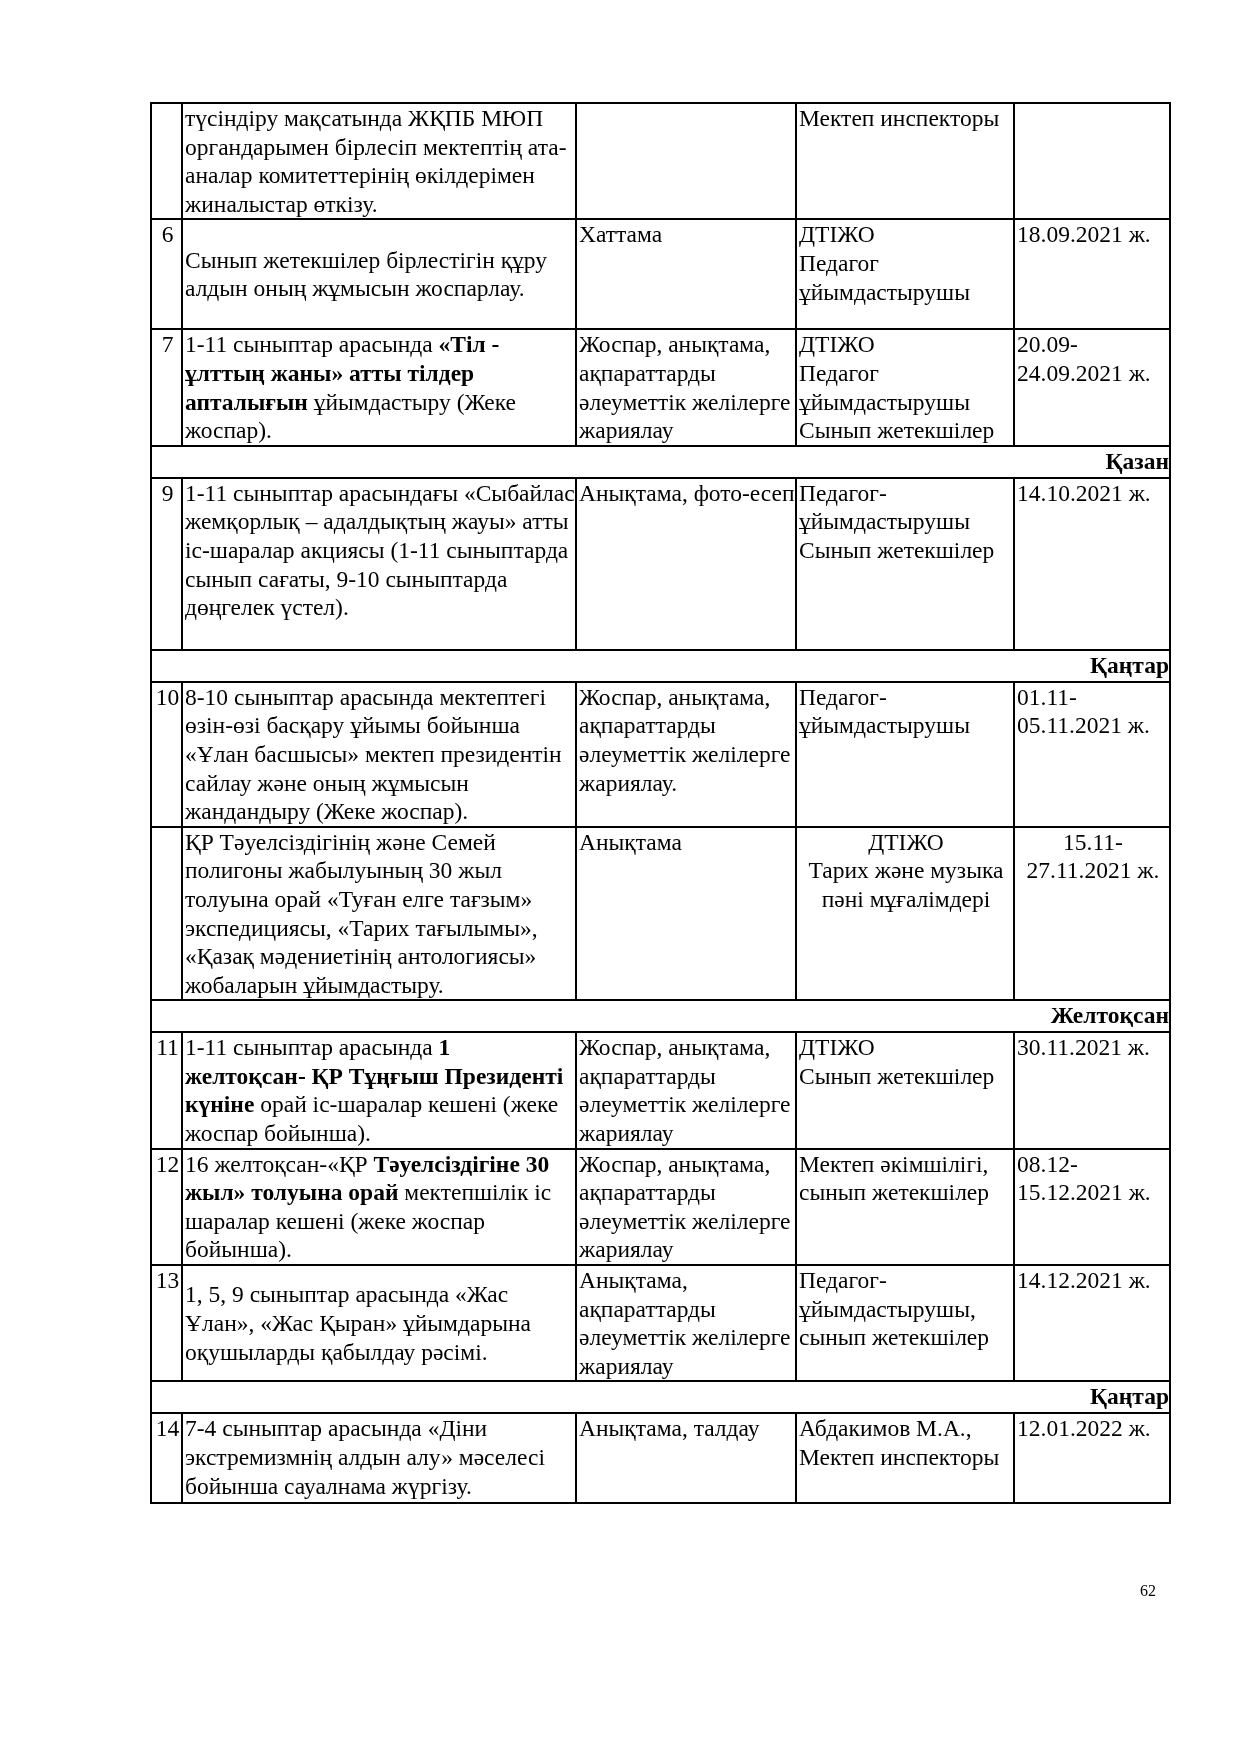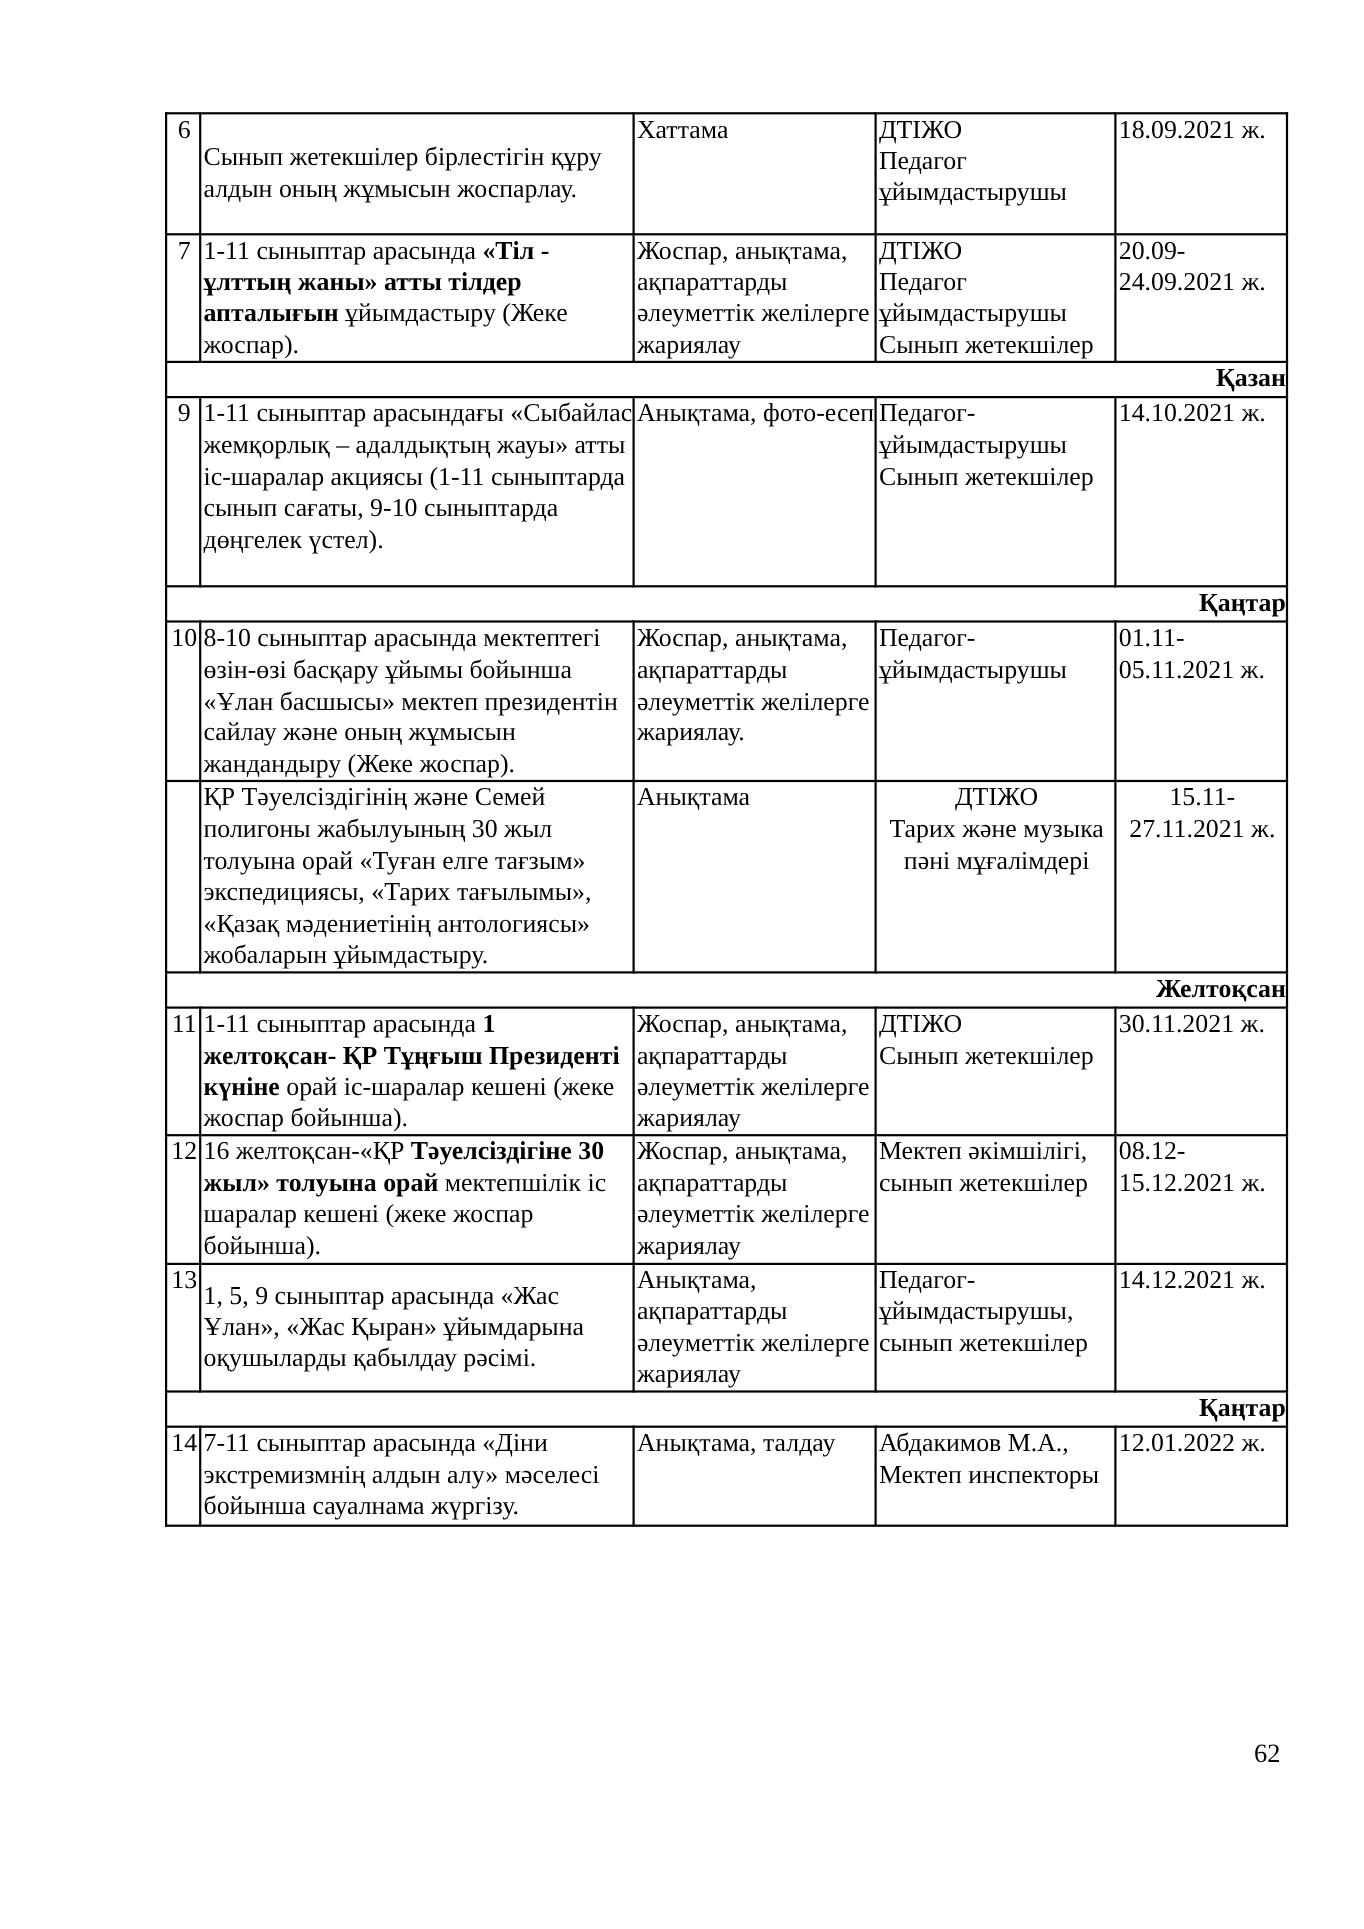--- a/index.html
+++ b/index.html
@@ -6,36 +6,43 @@
   body { width: 1240px; height: 1754px; position: relative; overflow: hidden;
          font-family: "Liberation Serif", "DejaVu Serif", serif; color: #000; }
   .page { position: absolute; left: 0; top: 0; width: 1240px; height: 1754px; }
   table.plan { position: absolute; left: 150px; top: 102px; width: 1019px;
                border-collapse: collapse; table-layout: fixed; font-size: 23.5px; line-height: 28.6px; }
   table.plan td { border: 2px solid #000; vertical-align: top; padding: 0 0 0 2px; overflow: hidden; }
   td.num { text-align: center; vertical-align: middle; padding: 0; }
   td.center { text-align: center; }
   td.month { text-align: right; font-weight: bold; padding: 0; height: 30px; line-height: 28px; }
   b { font-weight: bold; }
-  .pagenum { position: absolute; left: 1140px; top: 1582px; font-size: 24px; }
+  .pagenum { position: absolute; left: 1140px; top: 1582px; font-size: 16px; }
 </style>
 </head>
 <body>
 
 <div class="page">
   <table class="plan">
     <colgroup>
       <col style="width:31px">
       <col style="width:394px">
       <col style="width:220px">
       <col style="width:218px">
       <col style="width:156px">
     </colgroup>
     <tbody>
 
+      <tr style="height:110px">
+        <td class="num"></td>
+        <td>түсіндіру мақсатында ЖҚПБ МЮП органдарымен бірлесіп мектептің ата-аналар комитеттерінің өкілдерімен жиналыстар өткізу.</td>
+        <td></td>
+        <td>Мектеп инспекторы</td>
+        <td></td>
+      </tr>
 
       <tr style="height:110px">
         <td class="num">6</td>
         <td style="vertical-align:middle">Сынып жетекшілер бірлестігін құру алдын оның жұмысын жоспарлау.</td>
         <td>Хаттама</td>
         <td>
           <span>ДТІЖО</span><br>
           <span>Педагог</span><br>
           <span>ұйымдастырушы</span>
         </td>
@@ -109,21 +116,21 @@
         <td>Педагог-<br>ұйымдастырушы,<br>сынып жетекшілер</td>
         <td>14.12.2021 ж.</td>
       </tr>
 
       <tr>
         <td colspan="5" class="month">Қаңтар</td>
       </tr>
 
       <tr style="height:90px">
         <td class="num">14</td>
-        <td>7-11 сыныптар арасында «Діни экстремизмнің алдын алу» мәселесі бойынша сауалнама жүргізу.</td>
+        <td>7-4 сыныптар арасында «Діни экстремизмнің алдын алу» мәселесі бойынша сауалнама жүргізу.</td>
         <td>Анықтама, талдау</td>
         <td>Абдакимов М.А.,<br>Мектеп инспекторы</td>
         <td>12.01.2022 ж.</td>
       </tr>
 
     </tbody>
   </table>
 
   <div class="pagenum">62</div>
 </div>

